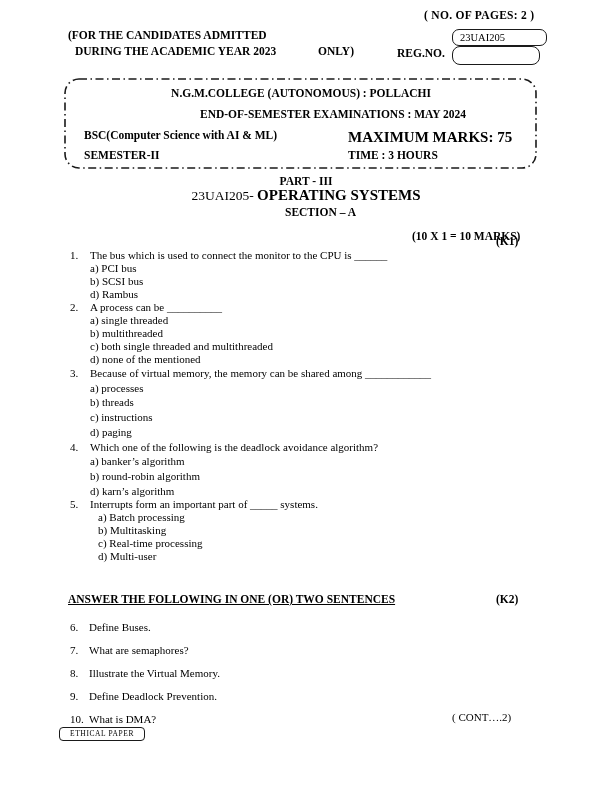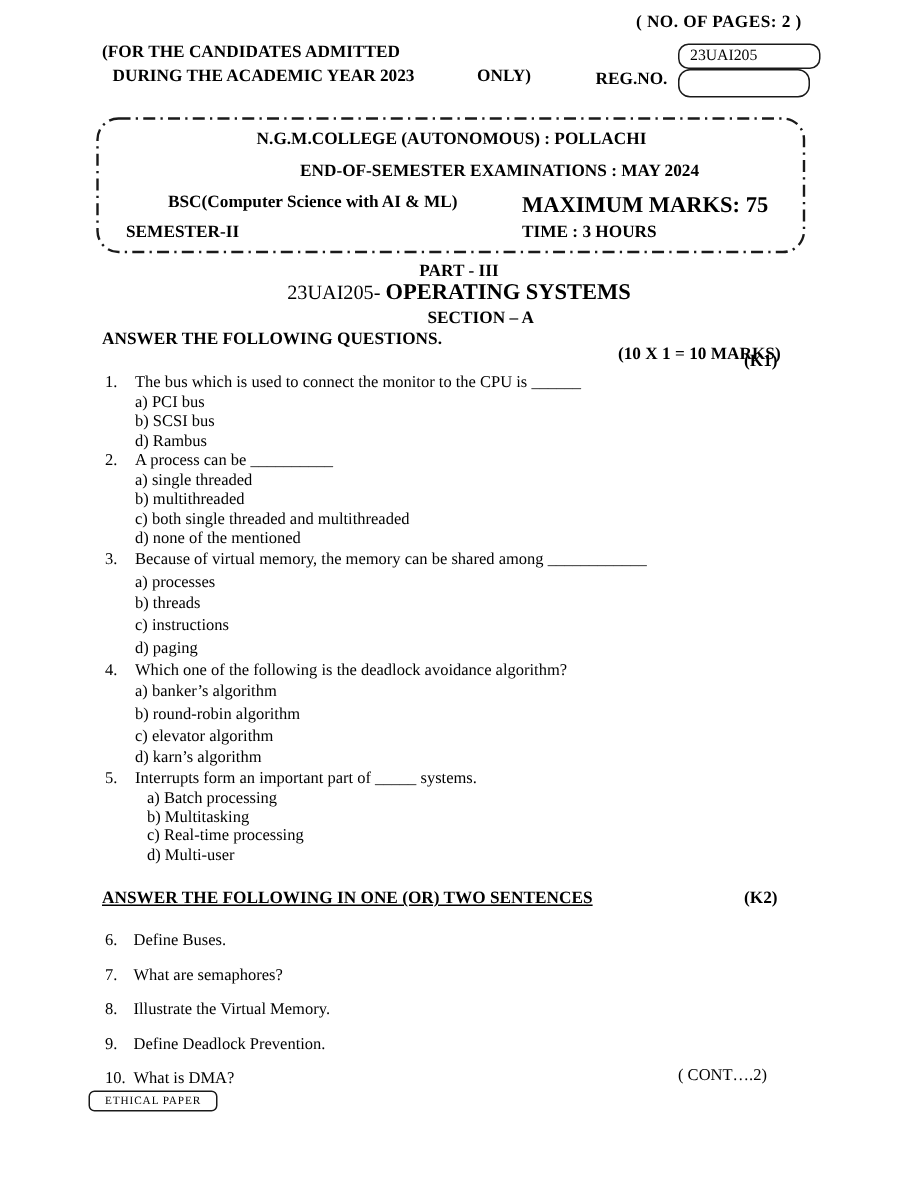--- a/index.html
+++ b/index.html
@@ -14,21 +14,21 @@
   .adm2{top:45px;left:75px;font-size:11.5px;}
   .only{top:45px;left:318px;font-size:11.5px;}
   .regno{top:47px;left:397px;font-size:11.5px;}
   .code-box{top:29px;left:452px;width:86px;height:15px;border:1.4px solid #1a1a1a;
     border-radius:7px;font-size:10.5px;line-height:15px;padding-left:7px;}
   .regno-box{top:46px;left:452px;width:86px;height:17px;border:1.4px solid #1a1a1a;
     border-radius:8px;}
   .info-box{top:78px;left:64px;width:474px;height:92px;}
   .ib-college{top:9px;left:0;width:474px;text-align:center;font-size:11.5px;}
   .ib-exam{top:30px;left:136px;font-size:11.5px;}
-  .ib-prog{top:51px;left:20px;font-size:11.5px;margin-left:28px;}
+  .ib-prog{top:51px;left:20px;font-size:11.5px;}
   .ib-marks{top:51px;left:284px;font-size:15px;}
   .ib-sem{top:71px;left:20px;font-size:11.5px;}
   .ib-time{top:71px;left:284px;font-size:11.5px;}
   .part{top:175px;left:0;width:612px;text-align:center;font-size:11.5px;}
   .main-title{top:187px;left:0;width:612px;text-align:center;font-size:13.5px;}
   .main-title .course-name{font-size:15px;font-weight:bold;}
   .section-a{top:206px;left:285px;font-size:11.5px;}
   .section-marks{top:206px;left:412px;font-size:11.5px;margin-top:24px;}
   .instr-a{top:220px;left:68px;font-size:11.5px;}
   .k1{top:235px;left:496px;font-size:11.5px;}
@@ -73,21 +73,20 @@
     <div class="abs b ib-sem">SEMESTER-II</div>
     <div class="abs b ib-time">TIME : 3 HOURS</div>
   </div>
 
   <div class="abs b part">PART - III</div>
   <div class="abs main-title">
     <span>23UAI205- </span><span class="course-name">OPERATING SYSTEMS</span>
   </div>
   <div class="abs b section-a">SECTION – A</div>
   <div class="abs b section-marks">(10 X 1 = 10 MARKS)</div>
-  <div class="abs b instr-a">ANSWER THE FOLLOWING QUESTIONS.</div>
   <div class="abs b k1">(K1)</div>
 
   <div class="abs mcq">
 
     <div class="q">
       <div class="qline"><span class="qnum">1.</span><span>The bus which is used to connect the monitor to the CPU is ______</span></div>
       <div class="opt">a) PCI bus</div>
       <div class="opt">b) SCSI bus</div>
       <div class="opt">d) Rambus</div>
     </div>
@@ -105,21 +104,20 @@
       <div class="opt">a) processes</div>
       <div class="opt">b) threads</div>
       <div class="opt">c) instructions</div>
       <div class="opt">d) paging</div>
     </div>
 
     <div class="q sp15">
       <div class="qline"><span class="qnum">4.</span><span>Which one of the following is the deadlock avoidance algorithm?</span></div>
       <div class="opt">a) banker’s algorithm</div>
       <div class="opt">b) round-robin algorithm</div>
-      <div class="opt">c) elevator algorithm</div>
       <div class="opt">d) karn’s algorithm</div>
     </div>
 
     <div class="q sp128">
       <div class="qline"><span class="qnum">5.</span><span>Interrupts form an important part of _____ systems.</span></div>
       <div class="opt ind2">a) Batch processing</div>
       <div class="opt ind2">b) Multitasking</div>
       <div class="opt ind2">c) Real-time processing</div>
       <div class="opt ind2">d) Multi-user</div>
     </div>

